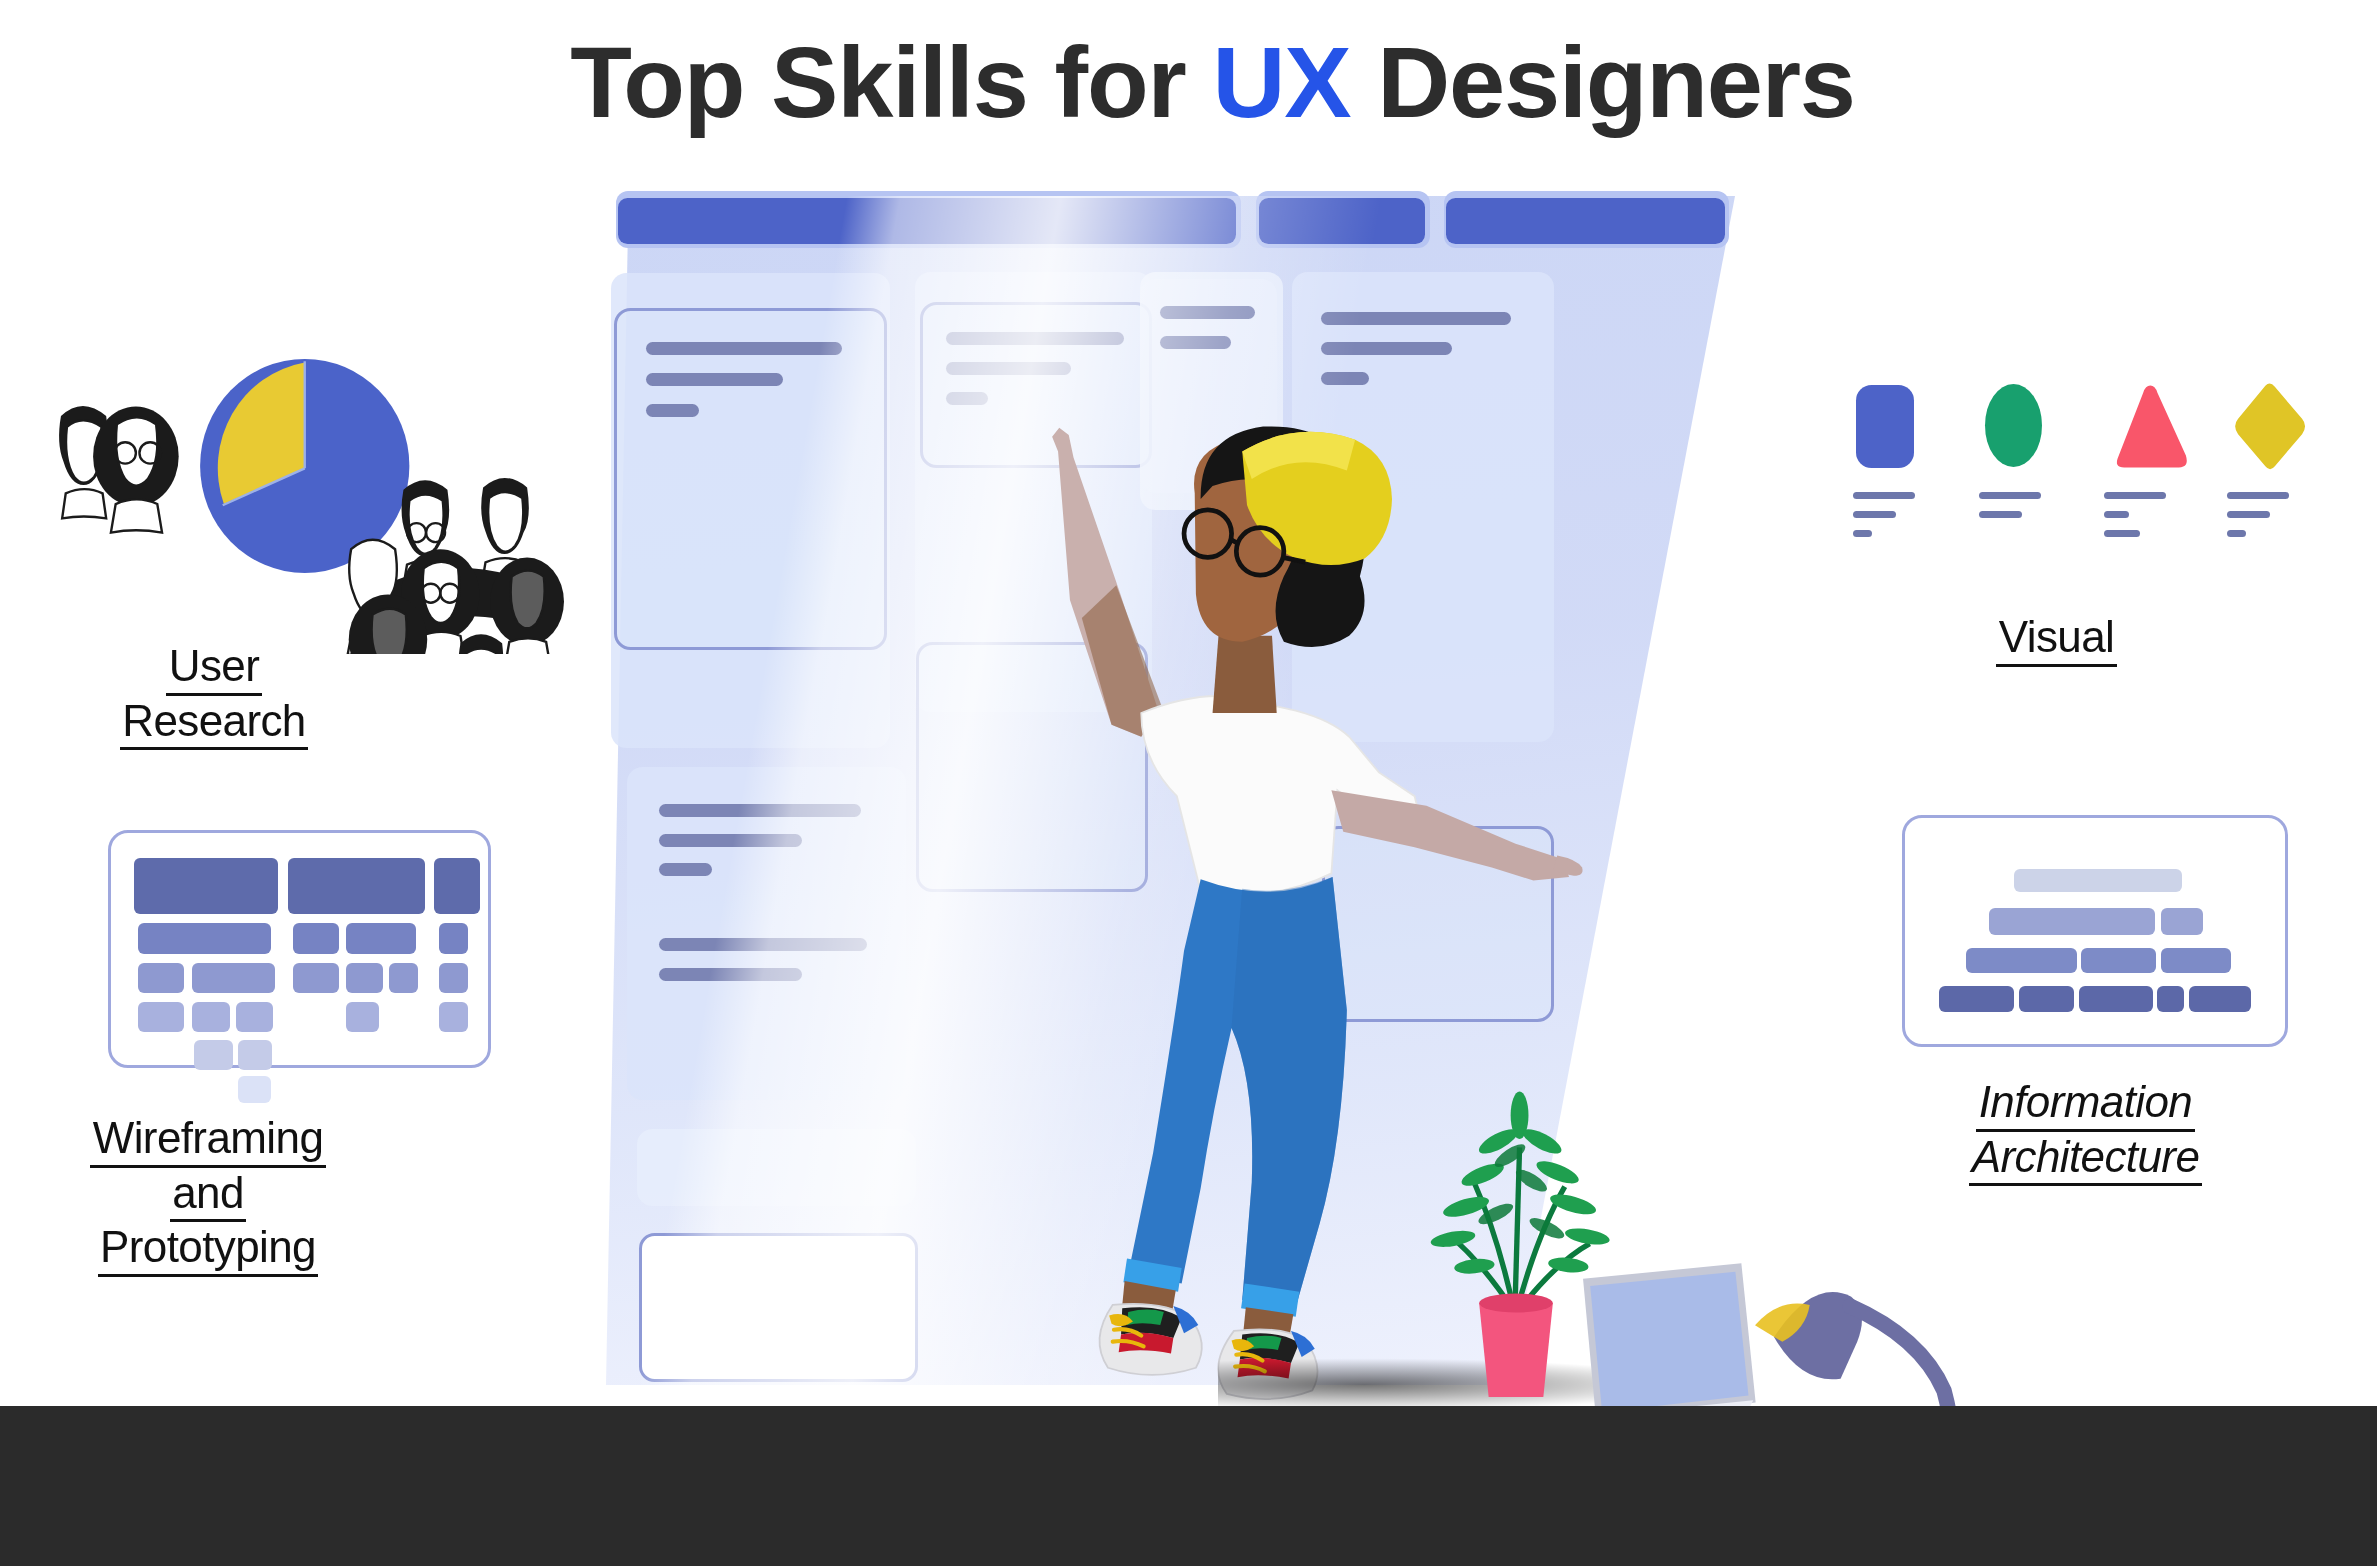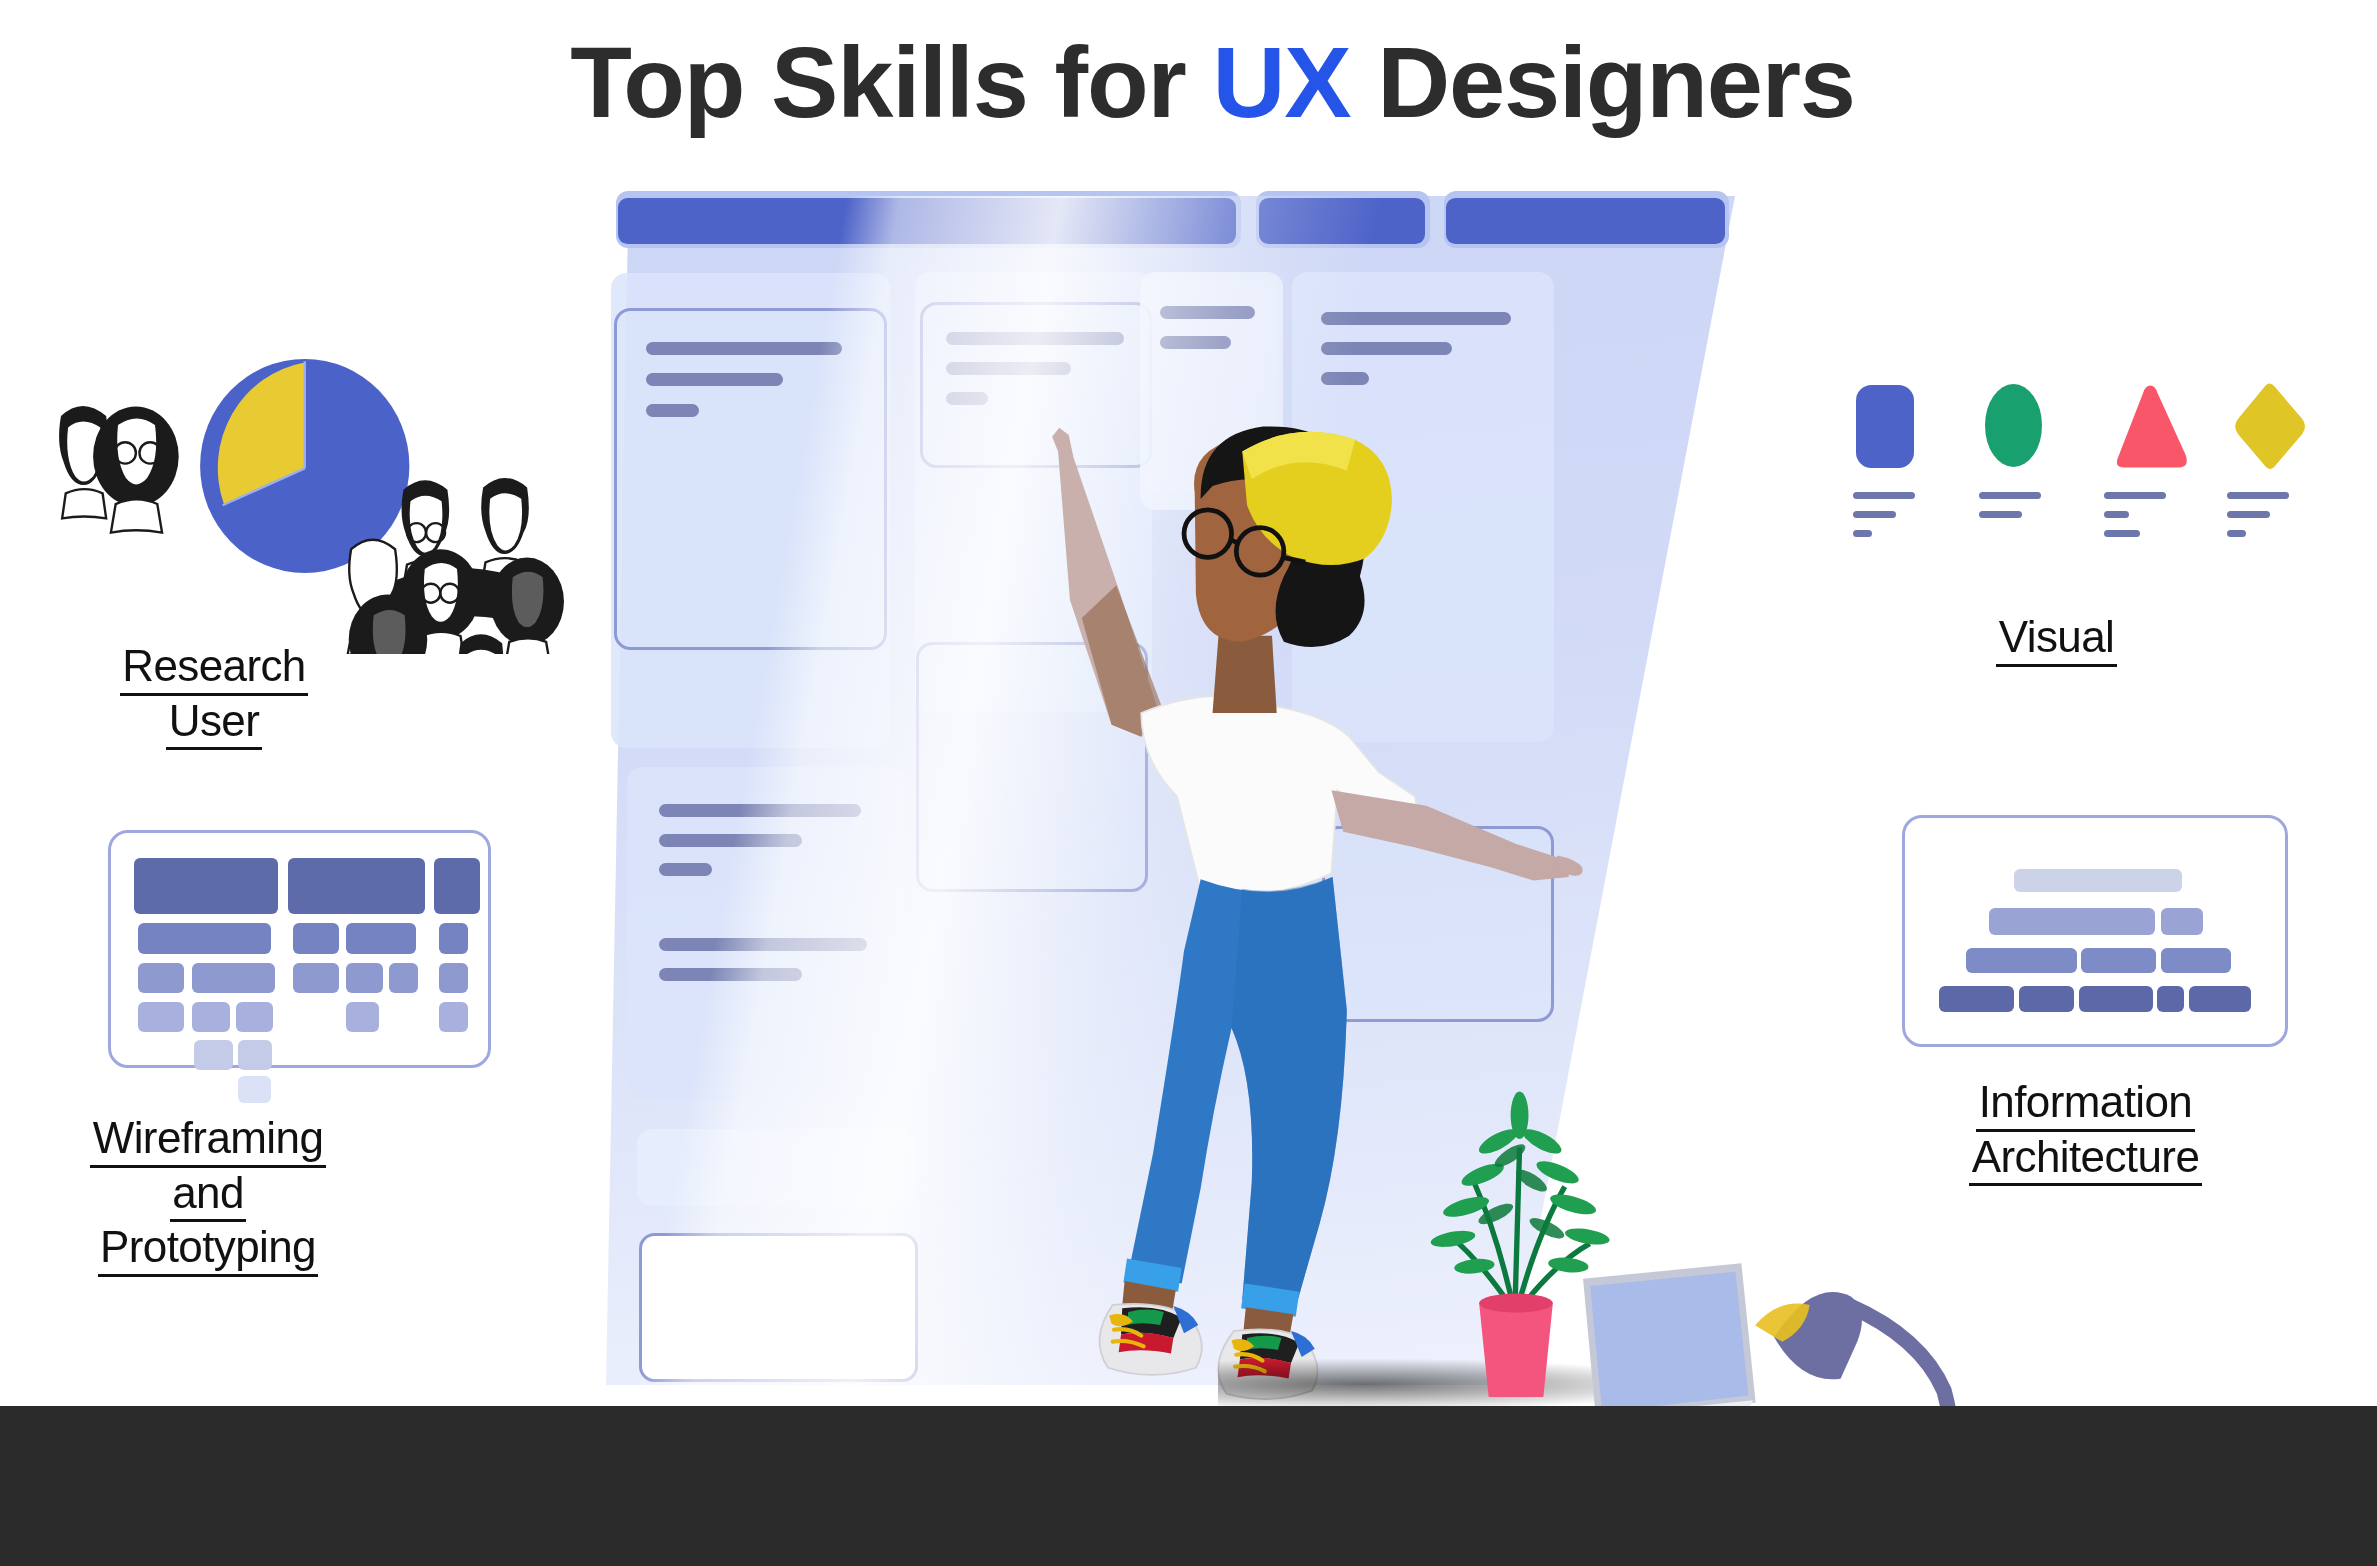--- a/index.html
+++ b/index.html
@@ -327,22 +327,22 @@
           <path d="M 714 582 q 34 -30 70 0 q 6 50 -6 72 q -12 34 -30 34 q -20 0 -30 -36 q -12 -28 -4 -70 Z" fill="#1b1b1b" stroke="none"></path>
         <path d="M 722 600 q 26 -18 54 0 q 6 50 -12 76 q -16 18 -30 0 q -18 -26 -12 -76 Z" fill="#fff"></path>
         <circle cx="734" cy="650" r="16" fill="none"></circle>
           <circle cx="764" cy="650" r="16" fill="none"></circle>
         <path d="M 716 700 q 32 -12 62 0 l 10 48 q -42 -8 -80 0 Z" fill="#1b1b1b" stroke="none"></path>
         </g>
     </g>
   </svg>
 
   <div class="label" style="left:18px; top:641px; width:392px;">
+    <div><span class="u">User</span></div>
     <div><span class="u">Research</span></div>
-    <div><span class="u">User</span></div>
   </div>
 
   <div class="wf-card">
 
     <div class="blk" style="left:22.6px;top:25px;width:144px;height:56px;background:#5e6bab;"></div>
     <div class="blk" style="left:177px;top:25px;width:137px;height:56px;background:#5e6bab;"></div>
     <div class="blk" style="left:323px;top:25px;width:46px;height:56px;background:#5e6bab;"></div>
 
     <div class="blk" style="left:27px;top:90px;width:133px;height:31px;background:#7683c3;"></div>
     <div class="blk" style="left:182px;top:90px;width:46px;height:31px;background:#7683c3;"></div>
@@ -413,21 +413,21 @@
     <div class="blk" style="left:176px;top:130px;width:75px;height:25px;background:#7d8bc7;"></div>
     <div class="blk" style="left:256px;top:130px;width:70px;height:25px;background:#7d8bc7;"></div>
 
     <div class="blk" style="left:34px; top:168px;width:75px;height:26px;background:#5c68a8;"></div>
     <div class="blk" style="left:114px;top:168px;width:55px;height:26px;background:#5c68a8;"></div>
     <div class="blk" style="left:174px;top:168px;width:74px;height:26px;background:#5c68a8;"></div>
     <div class="blk" style="left:252px;top:168px;width:27px;height:26px;background:#5c68a8;"></div>
     <div class="blk" style="left:284px;top:168px;width:62px;height:26px;background:#5c68a8;"></div>
   </div>
 
-  <div class="label" style="left:1848px; top:1077px; width:475px;">
+  <div class="label" style="left:1848px; top:1077px; width:475px;font-style:italic;">
     <div><span class="u">Information</span></div>
     <div><span class="u">Architecture</span></div>
   </div>
 
 </div>
 
 <div class="footer">
   
   
 </div>

